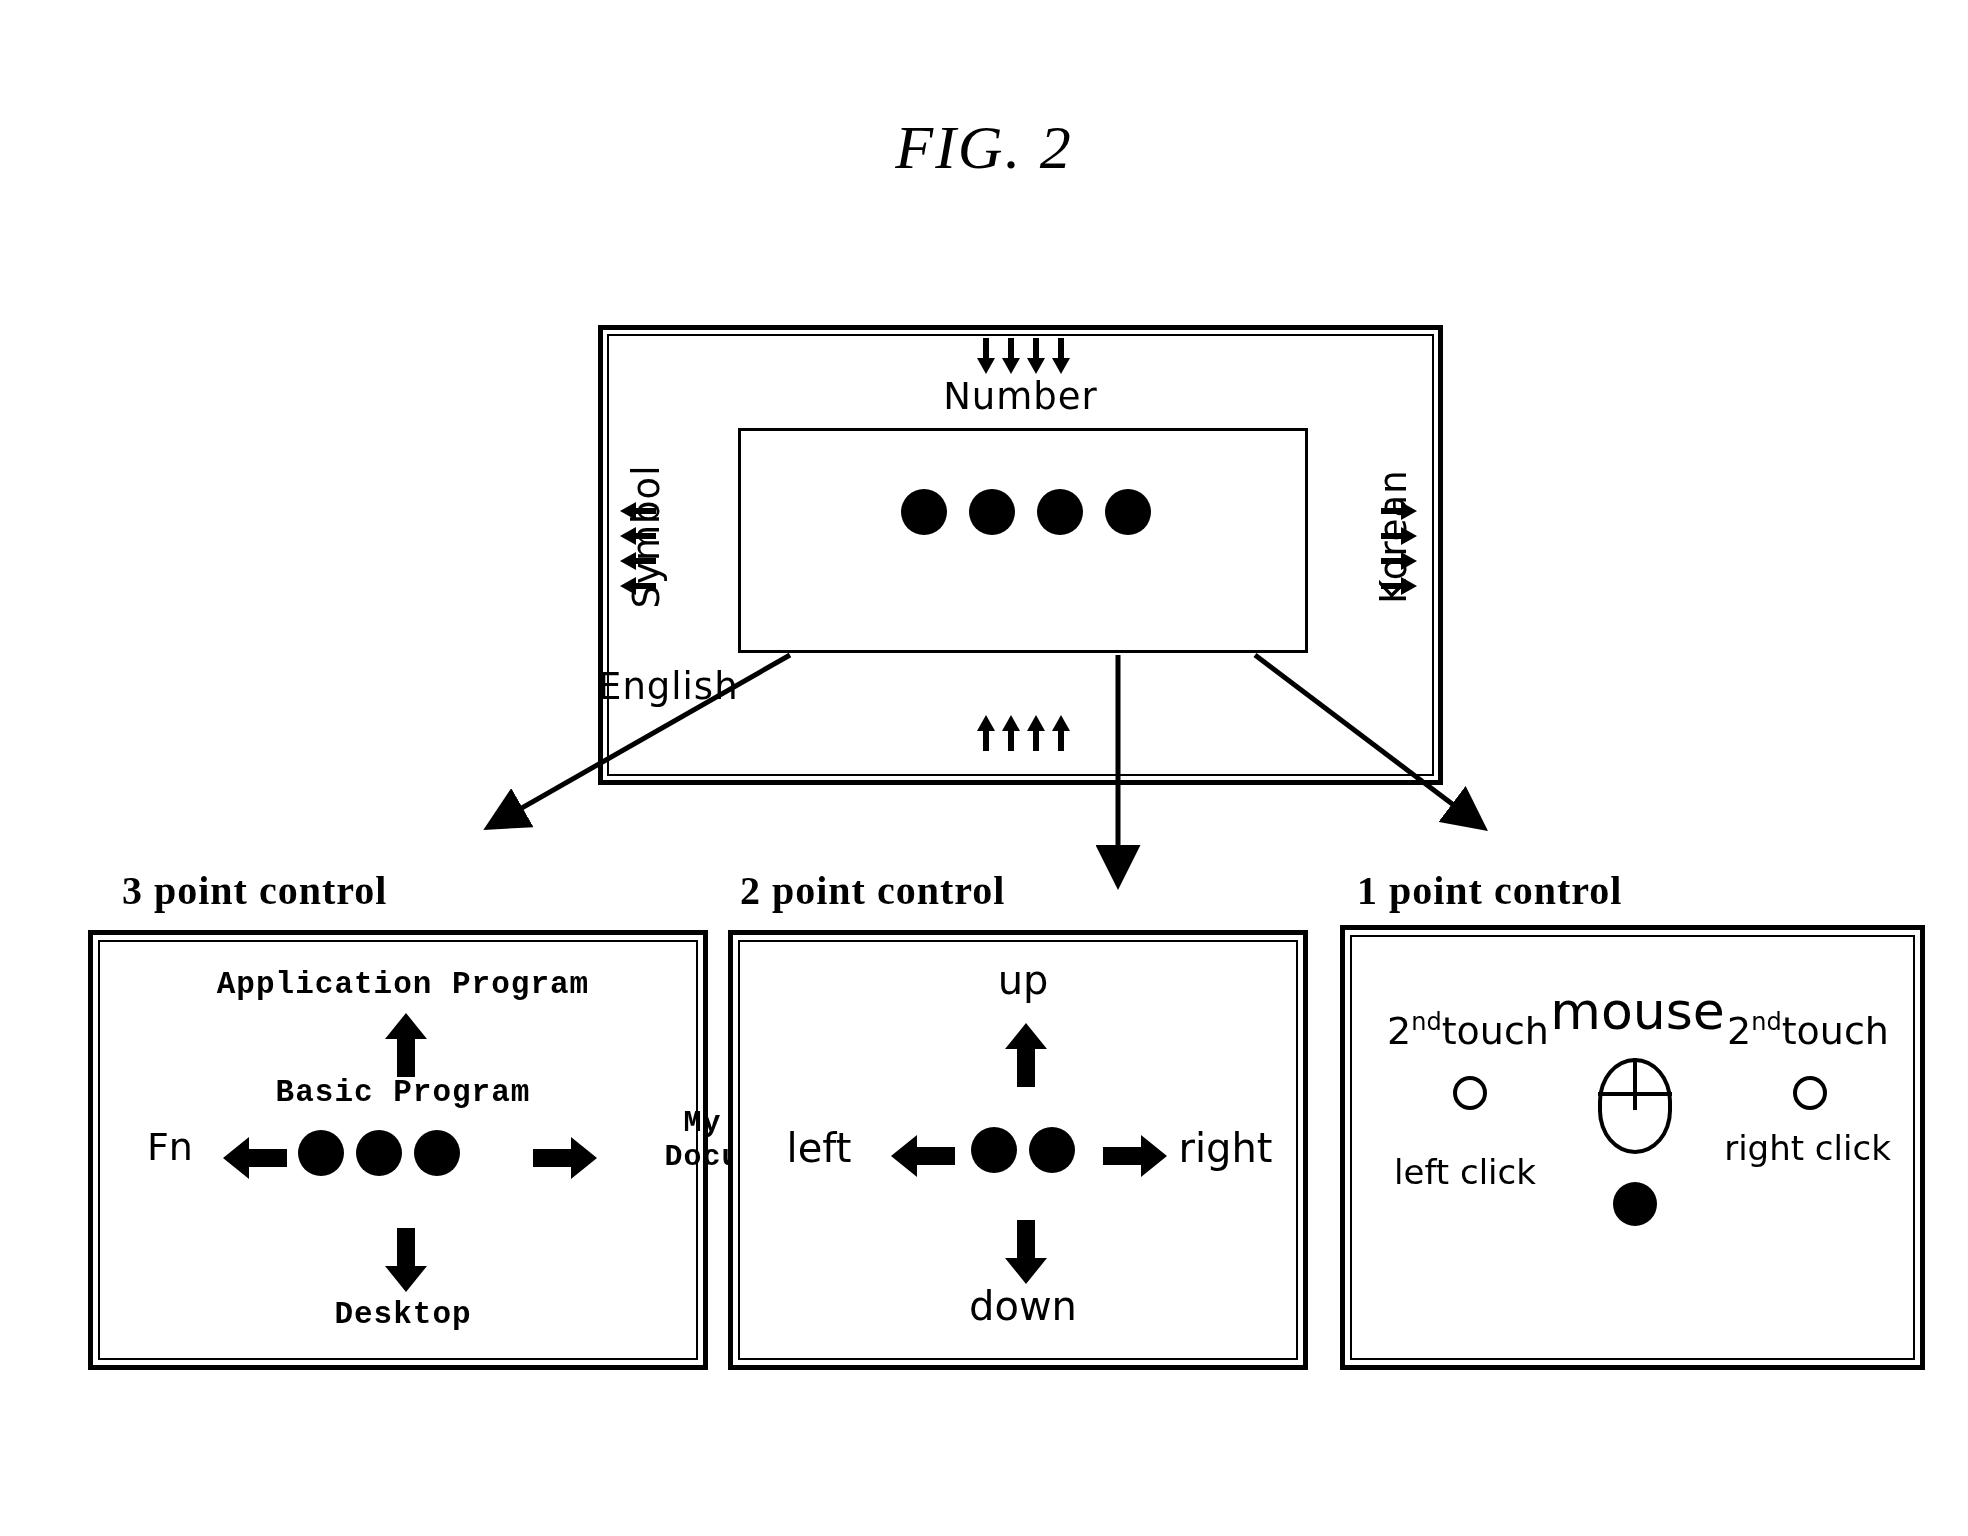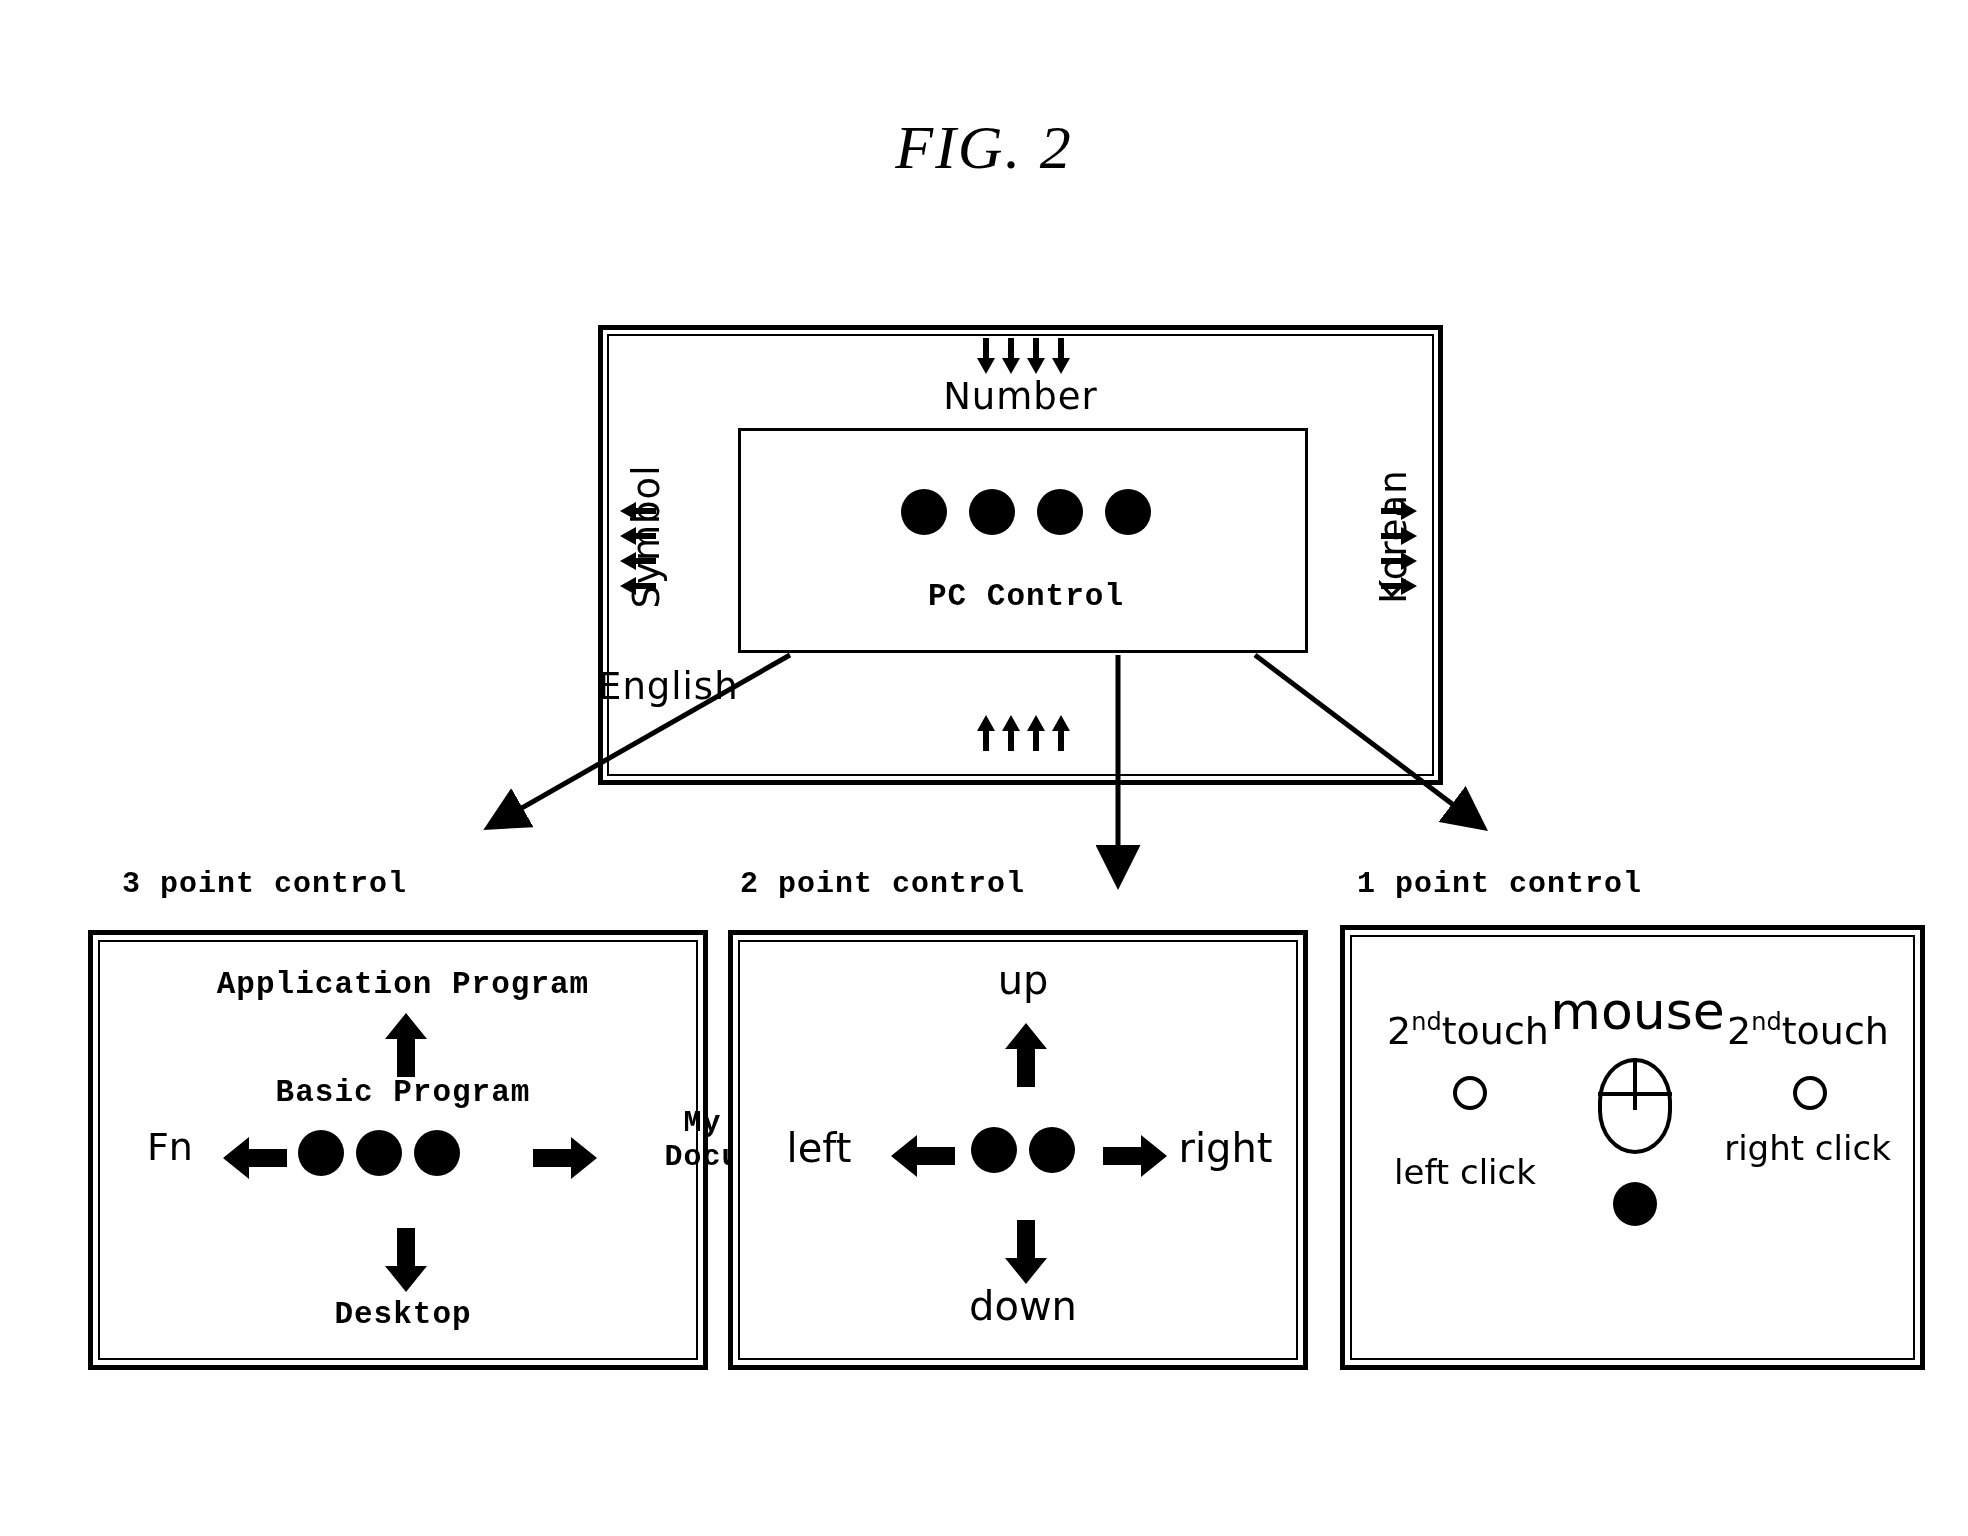--- a/index.html
+++ b/index.html
@@ -166,22 +166,22 @@
   #connectors {
     position: absolute;
     left: 0; top: 0;
     width: 1968px; height: 1536px;
     pointer-events: none;
   }
 
   
   .section-caption {
     position: absolute;
-    font-family: Liberation Mono, monospace;
-    font-size: 30px;
+    font-family: Liberation Serif, serif;
+    font-size: 40px;
     font-weight: bold;
     letter-spacing: 1px;
     white-space: nowrap;
   }
   #caption-3pt { left: 122px; top: 867px; }
   #caption-2pt { left: 740px; top: 867px; }
   #caption-1pt { left: 1357px; top: 867px; }
 
   
   .panel {
@@ -429,21 +429,20 @@
       </span>
   </div>
 
   <div id="pc-control-box">
     <div id="pc-control-dots">
       <span class="big-dot"></span>
       <span class="big-dot"></span>
       <span class="big-dot"></span>
       <span class="big-dot"></span>
     </div>
-    <div id="pc-control-label" class="mono-b">PC Control</div>
   </div>
 </div>
 
 <div class="section-caption" id="caption-3pt">3 point control</div>
 <div class="section-caption" id="caption-2pt">2 point control</div>
 <div class="section-caption" id="caption-1pt">1 point control</div>
 
 <div class="panel" id="panel-3pt">
   <div class="panel-inner"></div>
 

